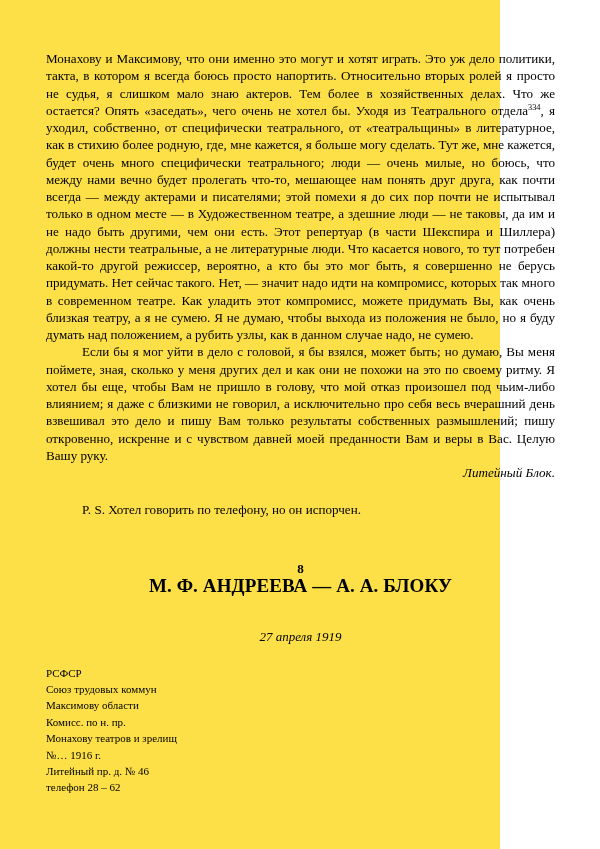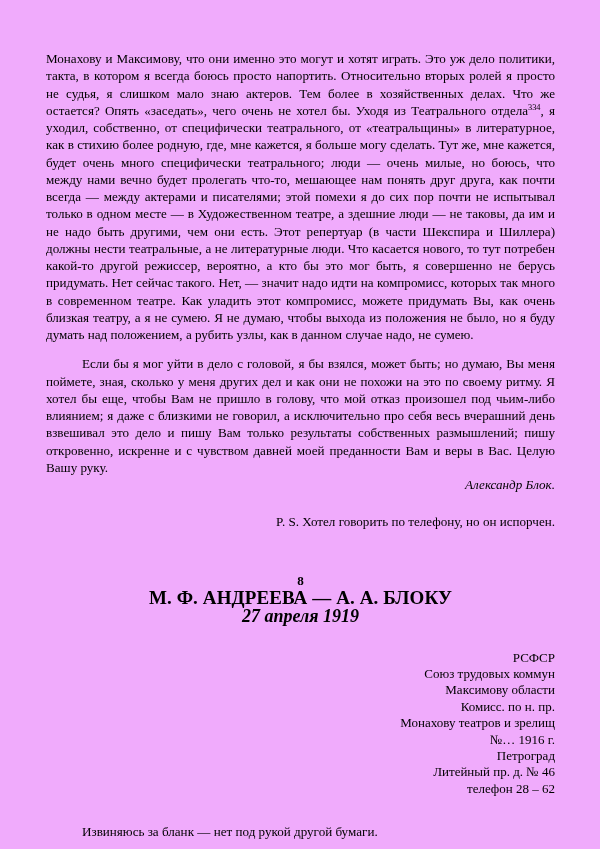--- a/index.html
+++ b/index.html
@@ -12,23 +12,23 @@
     height: 849px;
     position: relative;
     font-family: "Liberation Serif", "DejaVu Serif", serif;
     color: #000000;
     overflow: hidden;
   }
   .page {
     position: absolute;
     left: 0;
     top: 0;
-    width: 600px;
+    width: 500px;
     height: 849px;
-    background: #f0abfc;
+    background: #fde047;
   }
   .content {
     position: absolute;
     left: 46px;
     top: 50px;
     width: 509px;
   }
 
   
   .para {
@@ -36,42 +36,42 @@
     line-height: 17.25px;
     text-align: justify;
     text-justify: inter-word;
     margin: 0;
     hyphens: none;
   }
   .para.indent {
     text-indent: 36px;
   }
   .para + .para {
-    margin-top: 12px;
+    margin-top: 0;
   }
   sup.fn {
     font-size: 8.3px;
     vertical-align: super;
     line-height: 0;
   }
 
   
   .signature {
     font-size: 13.1px;
     line-height: 17.25px;
     text-align: right;
     font-style: italic;
     margin-top: 0px;
   }
 
   
   .postscript {
     font-size: 13.1px;
     line-height: 17.25px;
-    text-align: right;
+    text-align: left;
     text-indent: 36px;
     margin-top: 20px;
   }
 
   
   .letter-heading {
     text-align: center;
     margin-top: 42px;
   }
   .lh-number {
@@ -79,32 +79,33 @@
     line-height: 16px;
     font-weight: bold;
   }
   .lh-title {
     font-size: 19px;
     line-height: 18px;
     font-weight: bold;
     letter-spacing: 0.1px;
   }
   .lh-date {
-    font-size: 18px;
+    font-size: 13px;
     line-height: 18px;
-    font-weight: bold;
+    font-weight: normal;
     font-style: italic;
+    margin-top: 33px;
   }
 
   
   .letterhead {
-    margin-top: 25px;
-    font-size: 13px;
+    margin-top: 19px;
+    font-size: 11px;
     line-height: 16.4px;
-    text-align: right;
+    text-align: left;
   }
   .letterhead .lh-line {
     white-space: pre;
   }
 
   
   .closing-note {
     font-size: 13.1px;
     line-height: 17.25px;
     text-indent: 36px;
@@ -115,38 +116,36 @@
 </head>
 <body>
 
 <div class="page">
   <div class="content">
 
     <p class="para"><span>Монахову и Максимову, что они именно это могут и хотят играть. Это уж дело политики, такта, в котором я всегда боюсь просто напортить. Относительно вторых ролей я просто не судья, я слишком мало знаю актеров. Тем более в хозяйственных делах. Что же остается? Опять «заседать», чего очень не хотел бы. Уходя из Театрального отдела</span><sup class="fn">334</sup><span>, я уходил, собственно, от специфически театрального, от «театральщины» в литературное, как в стихию более родную, где, мне кажется, я больше могу сделать. Тут же, мне кажется, будет очень много специфически театрального; люди — очень милые, но боюсь, что между нами вечно будет пролегать что-то, мешающее нам понять друг друга, как почти всегда — между актерами и писателями; этой помехи я до сих пор почти не испытывал только в одном месте — в Художественном театре, а здешние люди — не таковы, да им и не надо быть другими, чем они есть. Этот репертуар (в части Шекспира и Шиллера) должны нести театральные, а не литературные люди. Что касается нового, то тут потребен какой-то другой режиссер, вероятно, а кто бы это мог быть, я совершенно не берусь придумать. Нет сейчас такого. Нет, — значит надо идти на компромисс, которых так много в современном театре. Как уладить этот компромисс, можете придумать Вы, как очень близкая театру, а я не сумею. Я не думаю, чтобы выхода из положения не было, но я буду думать над положением, а рубить узлы, как в данном случае надо, не сумею.</span></p>
 
     <p class="para indent">Если бы я мог уйти в дело с головой, я бы взялся, может быть; но думаю, Вы меня поймете, зная, сколько у меня других дел и как они не похожи на это по своему ритму. Я хотел бы еще, чтобы Вам не пришло в голову, что мой отказ произошел под чьим-либо влиянием; я даже с близкими не говорил, а исключительно про себя весь вчерашний день взвешивал это дело и пишу Вам только результаты собственных размышлений; пишу откровенно, искренне и с чувством давней моей преданности Вам и веры в Вас. Целую Вашу руку.</p>
 
-    <div class="signature">Александр Блок.</div>
+    <div class="signature">Литейный Блок.</div>
 
     <div class="postscript">P. S. Хотел говорить по телефону, но он испорчен.</div>
 
     <div class="letter-heading">
       <div class="lh-number">8</div>
       <div class="lh-title">М. Ф. АНДРЕЕВА — А. А. БЛОКУ</div>
       <div class="lh-date">27 апреля 1919</div>
     </div>
 
     <div class="letterhead">
       <div class="lh-line">РСФСР</div>
       <div class="lh-line">Союз трудовых коммун</div>
       <div class="lh-line">Максимову области</div>
       <div class="lh-line">Комисс. по н. пр.</div>
       <div class="lh-line">Монахову театров и зрелищ</div>
       <div class="lh-line">№… 1916 г.</div>
-      <div class="lh-line">Петроград</div>
       <div class="lh-line">Литейный пр. д. № 46</div>
       <div class="lh-line">телефон 28 – 62</div>
     </div>
 
-    <div class="closing-note">Извиняюсь за бланк — нет под рукой другой бумаги.</div>
 
   </div>
 </div>
 
 </body></html>

